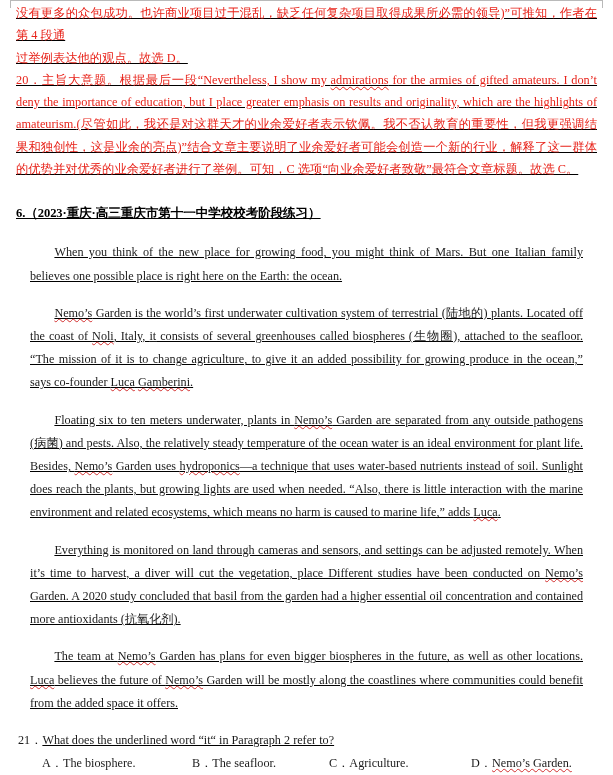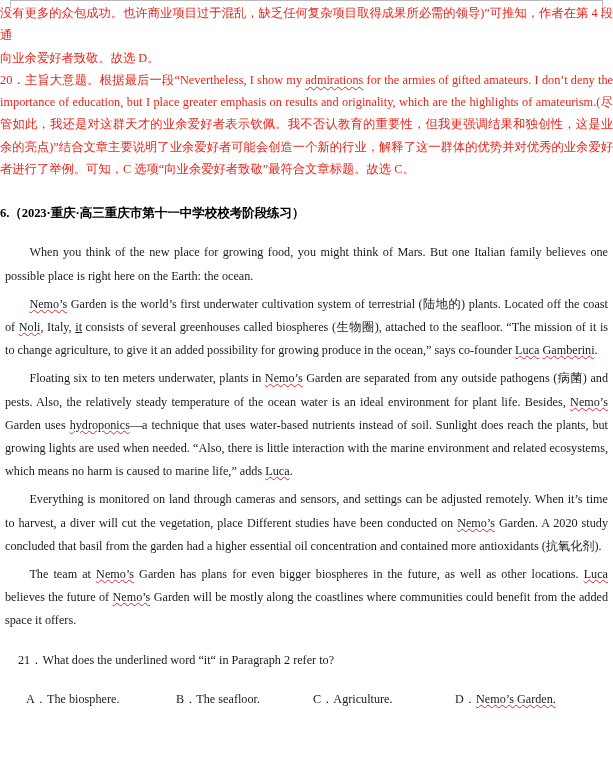--- a/index.html
+++ b/index.html
@@ -13,21 +13,22 @@
     font-family: "Liberation Serif", "DejaVu Serif", serif;
     color: #000000;
     overflow: hidden;
     position: relative;
   }
   .page {
     position: relative;
     width: 613px;
     height: 637px;
     box-sizing: border-box;
-    padding: 0 0;
+    padding: 0 16px;
+    text-decoration: underline;
   }
   
   .top-rule {
     position: absolute;
     top: 0;
     left: 10px;
     right: 10px;
     height: 1px;
     background: #b9b9b9;
   }
@@ -84,21 +85,21 @@
 
   
   .passage {
     font-size: 12.2px;
     line-height: 23.2px;
     text-align: justify;
     text-justify: inter-word;
     color: #1a1a1a;
   }
   .passage p {
-    margin: 5px;
+    margin: 14px;
     text-indent: 2em;
   }
   .spell {
     text-decoration: underline;
     text-decoration-style: wavy;
     text-decoration-color: #d32f2f;
     text-decoration-thickness: 1px;
     text-underline-offset: 1px;
   }
   .uline {
@@ -108,21 +109,21 @@
   }
 
   
   .questions {
     font-size: 12.2px;
     line-height: 23.4px;
     color: #1a1a1a;
     margin-top: 1px;
   }
   .q-stem {
-    margin: 16px;
+    margin: 0;
     padding-left: 2px;
   }
   .q-stem .qnum {
     display: inline-block;
     min-width: 22px;
   }
   .opt-row {
     margin: 0;
     padding-left: 26px;
     white-space: nowrap;
@@ -141,21 +142,21 @@
 <div class="page">
 
   <div class="top-rule"></div>
   <div class="side-rule-l"></div>
   <div class="side-rule-r"></div>
 
   <div class="analysis">
 
     <p><span>没有更多的众包成功。也许商业项目过于混乱，缺乏任何复杂项目取得成果所必需的领导)”可推知，作者在第 4 段通</span></p>
 
-    <p><span>向业余爱好者致敬。故选 D。</span></p>
+    <p><span>过举例表达他的观点。故选 D。</span></p>
 
     <p><span>20．</span><span>主旨大意题。根据最后一段</span><span class="en">“Nevertheless, I show my <span class="wavy">admirations</span> for the armies of gifted amateurs. I don’t deny the importance of education, but I place greater emphasis on results and originality, which are the highlights of amateurism.</span><span>(尽管如此，我还是对这群天才的业余爱好者表示钦佩。我不否认教育的重要性，但我更强调结果和独创性，这是业余的亮点)”</span><span>结合文章主要说明了业余爱好者可能会创造一个新的行业，解释了这一群体的优势并对优秀的业余爱好者进行了举例。可知，C 选项</span><span>“向业余爱好者致敬”</span><span>最符合文章标题。故选 C。</span></p>
   </div>
 
   <div class="section-heading">6.（2023·重庆·高三重庆市第十一中学校校考阶段练习）</div>
 
   <div class="passage">
     <p>When you think of the new place for growing food, you might think of Mars. But one Italian family believes one possible place is right here on the Earth: the ocean.</p>
     <p><span class="spell">Nemo’s</span> Garden is the world’s first underwater cultivation system of terrestrial (陆地的) plants. Located off the coast of <span class="spell">Noli</span>, Italy, <span class="uline">it</span> consists of several greenhouses called biospheres (生物圈), attached to the seafloor. “The mission of it is to change agriculture, to give it an added possibility for growing produce in the ocean,” says co-founder <span class="spell">Luca</span> <span class="spell">Gamberini</span>.</p>
     <p>Floating six to ten meters underwater, plants in <span class="spell">Nemo’s</span> Garden are separated from any outside pathogens (病菌) and pests. Also, the relatively steady temperature of the ocean water is an ideal environment for plant life. Besides, <span class="spell">Nemo’s</span> Garden uses <span class="spell">hydroponics</span>—a technique that uses water-based nutrients instead of soil. Sunlight does reach the plants, but growing lights are used when needed. “Also, there is little interaction with the marine environment and related ecosystems, which means no harm is caused to marine life,” adds <span class="spell">Luca</span>.</p>

